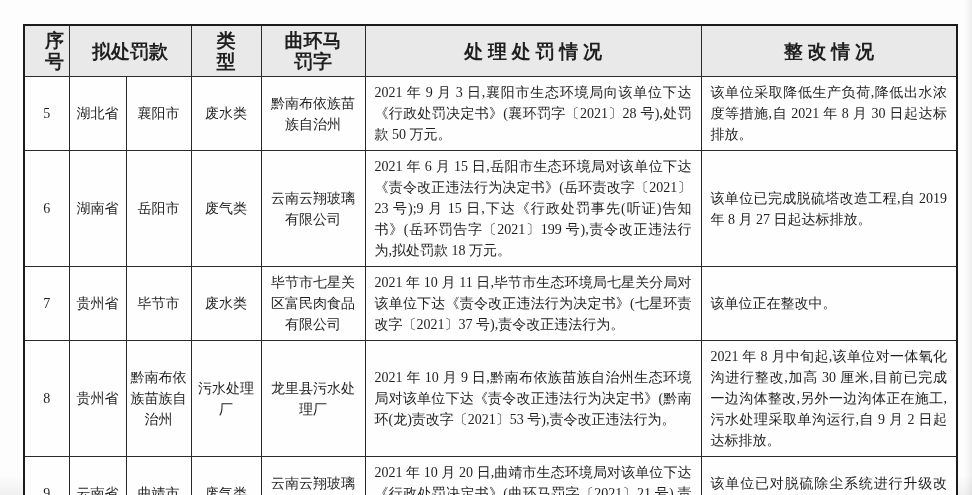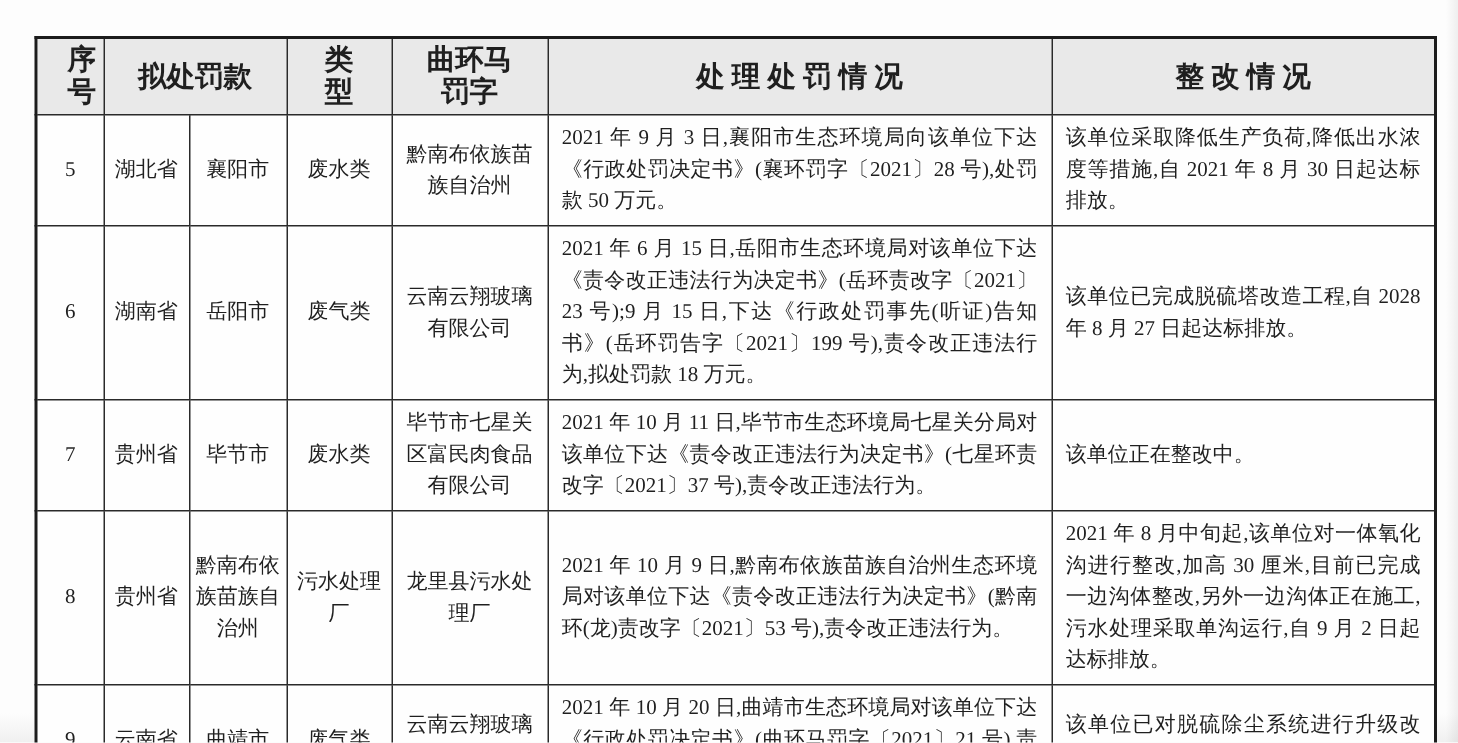--- a/index.html
+++ b/index.html
@@ -90,21 +90,21 @@
         <td class="long-text">2021 年 9 月 3 日,襄阳市生态环境局向该单位下达《行政处罚决定书》(襄环罚字〔2021〕28 号),处罚款 50 万元。</td>
         <td class="long-text">该单位采取降低生产负荷,降低出水浓度等措施,自 2021 年 8 月 30 日起达标排放。</td>
       </tr>
       <tr style="height:102px">
         <td>6</td>
         <td>湖南省</td>
         <td>岳阳市</td>
         <td>废气类</td>
         <td>云南云翔玻璃有限公司</td>
         <td class="long-text">2021 年 6 月 15 日,岳阳市生态环境局对该单位下达《责令改正违法行为决定书》(岳环责改字〔2021〕23 号);9 月 15 日,下达《行政处罚事先(听证)告知书》(岳环罚告字〔2021〕199 号),责令改正违法行为,拟处罚款 18 万元。</td>
-        <td class="long-text">该单位已完成脱硫塔改造工程,自 2028 年 8 月 27 日起达标排放。</td>
+        <td class="long-text">该单位已完成脱硫塔改造工程,自 2019 年 8 月 27 日起达标排放。</td>
       </tr>
       <tr style="height:64px">
         <td>7</td>
         <td>贵州省</td>
         <td>毕节市</td>
         <td>废水类</td>
         <td>毕节市七星关区富民肉食品有限公司</td>
         <td class="long-text">2021 年 10 月 11 日,毕节市生态环境局七星关分局对该单位下达《责令改正违法行为决定书》(七星环责改字〔2021〕37 号),责令改正违法行为。</td>
         <td class="long-text">该单位正在整改中。</td>
       </tr>

